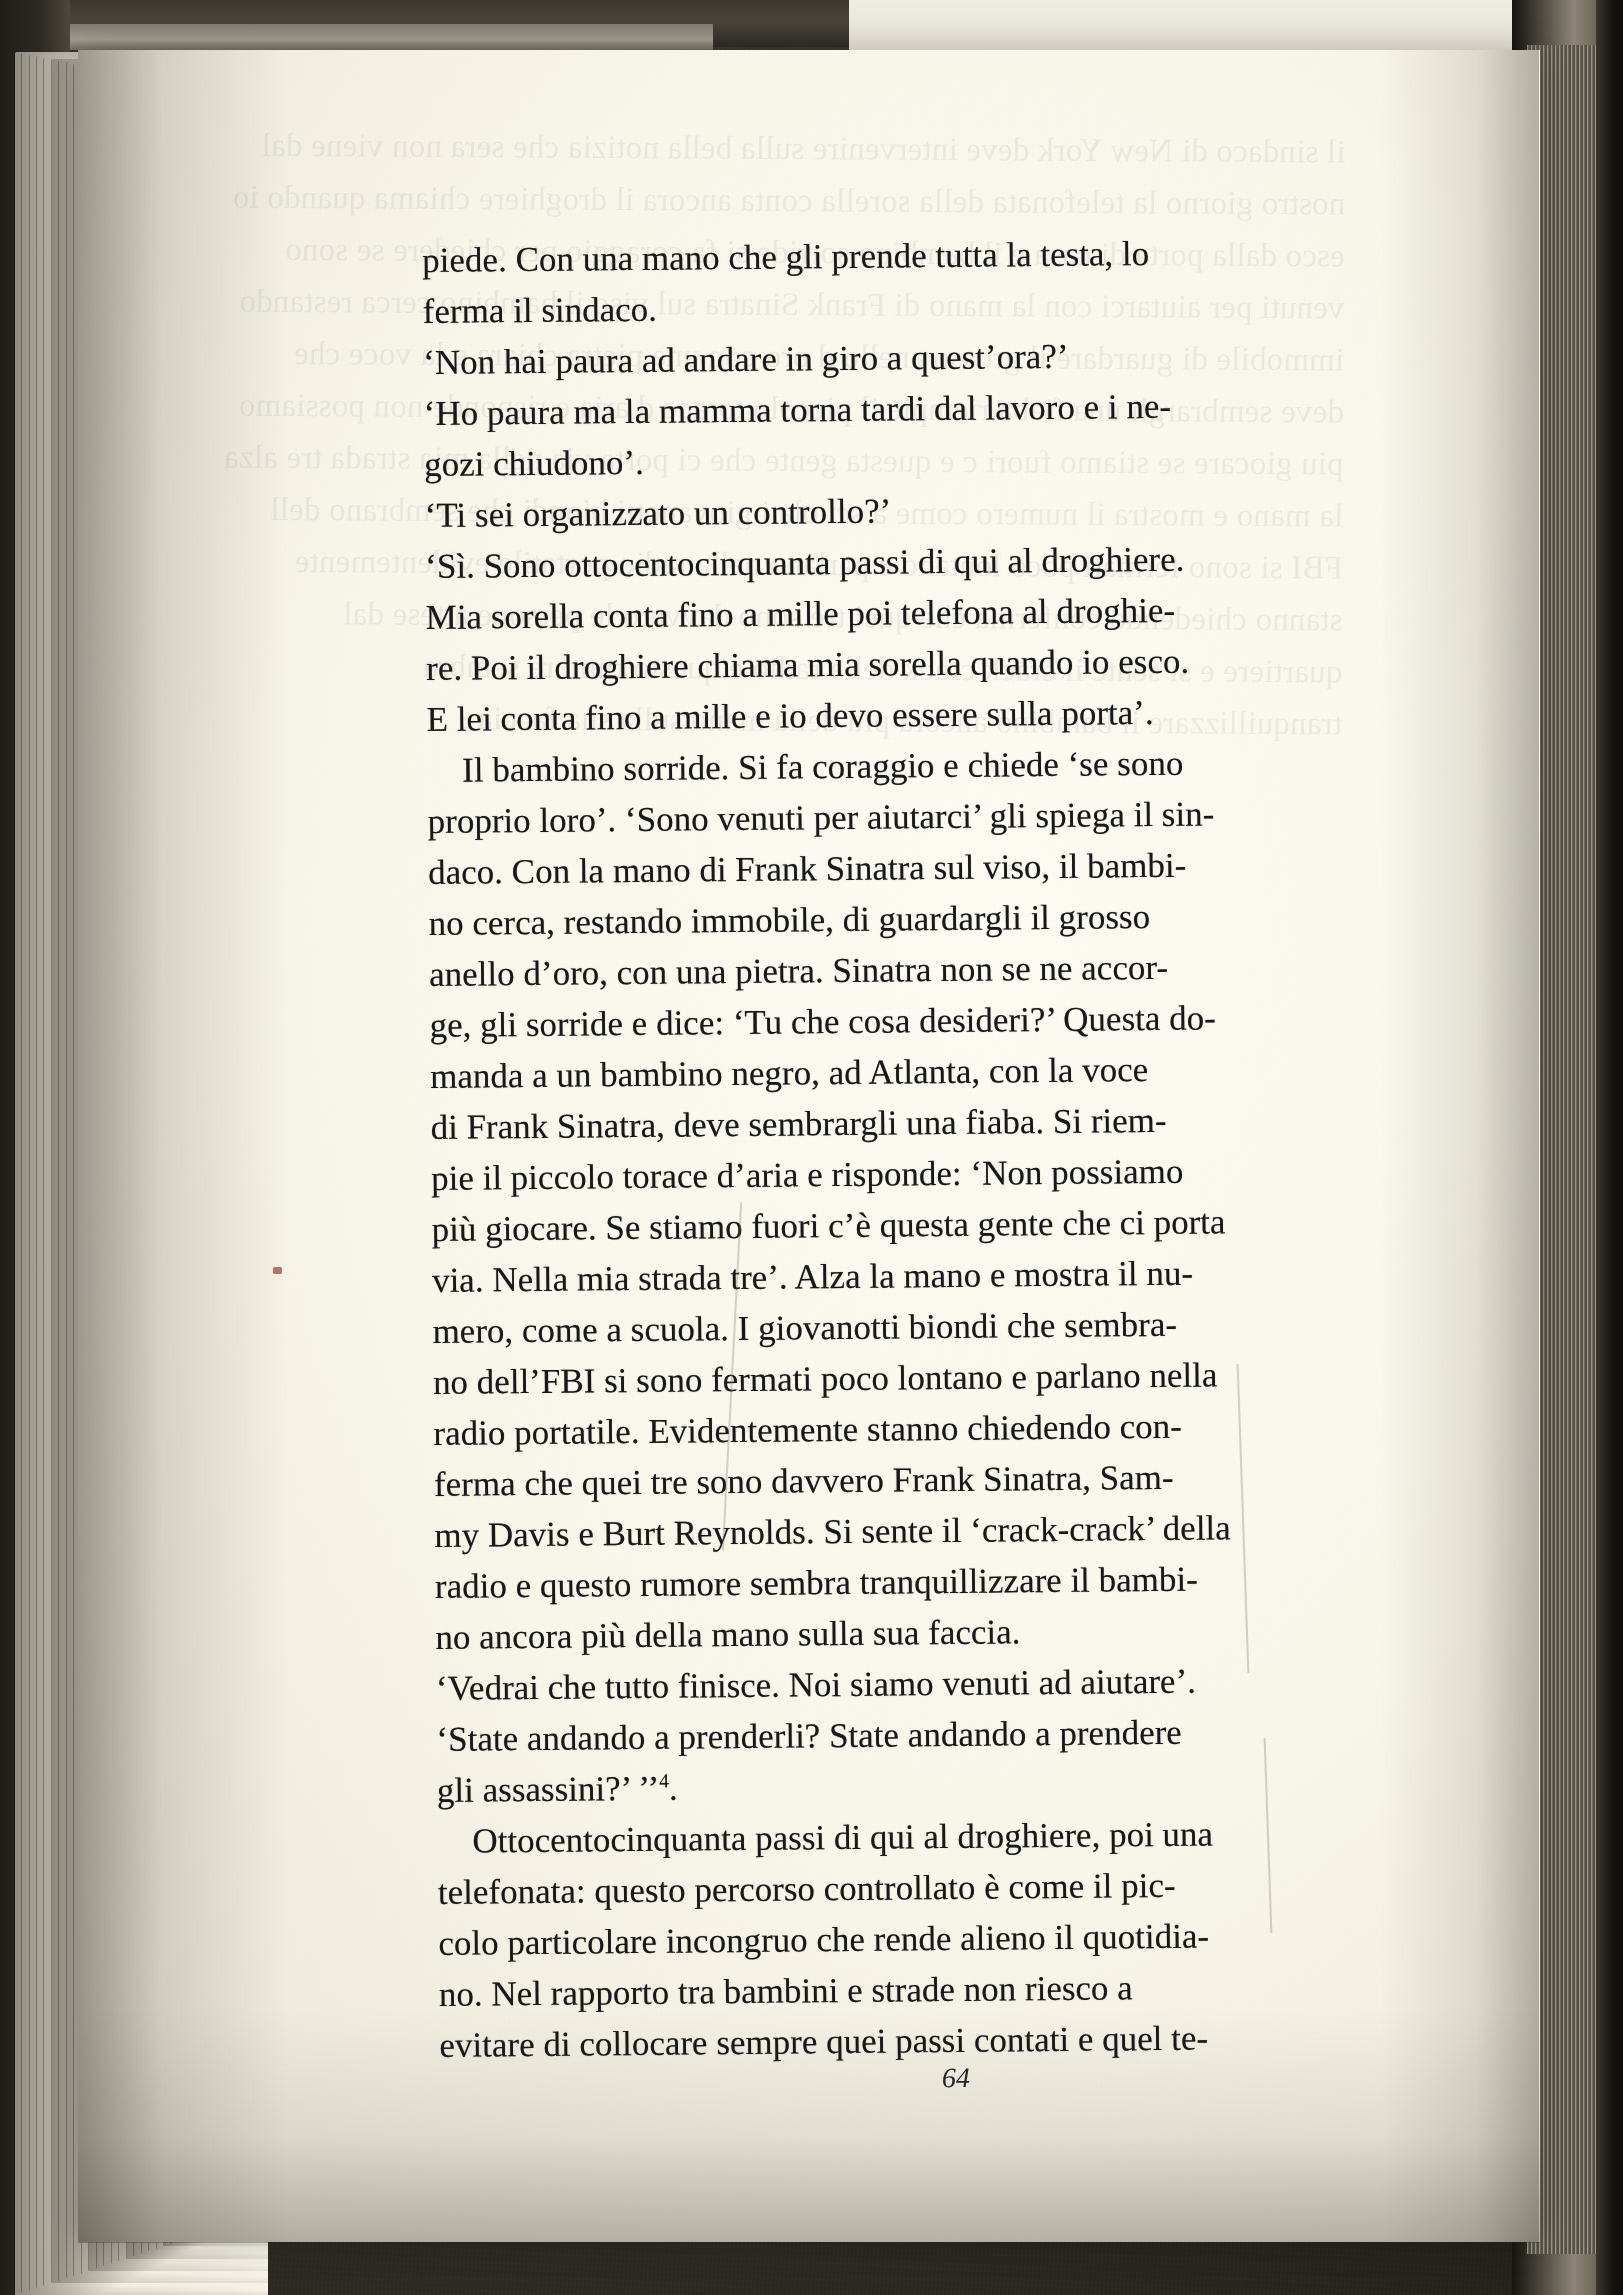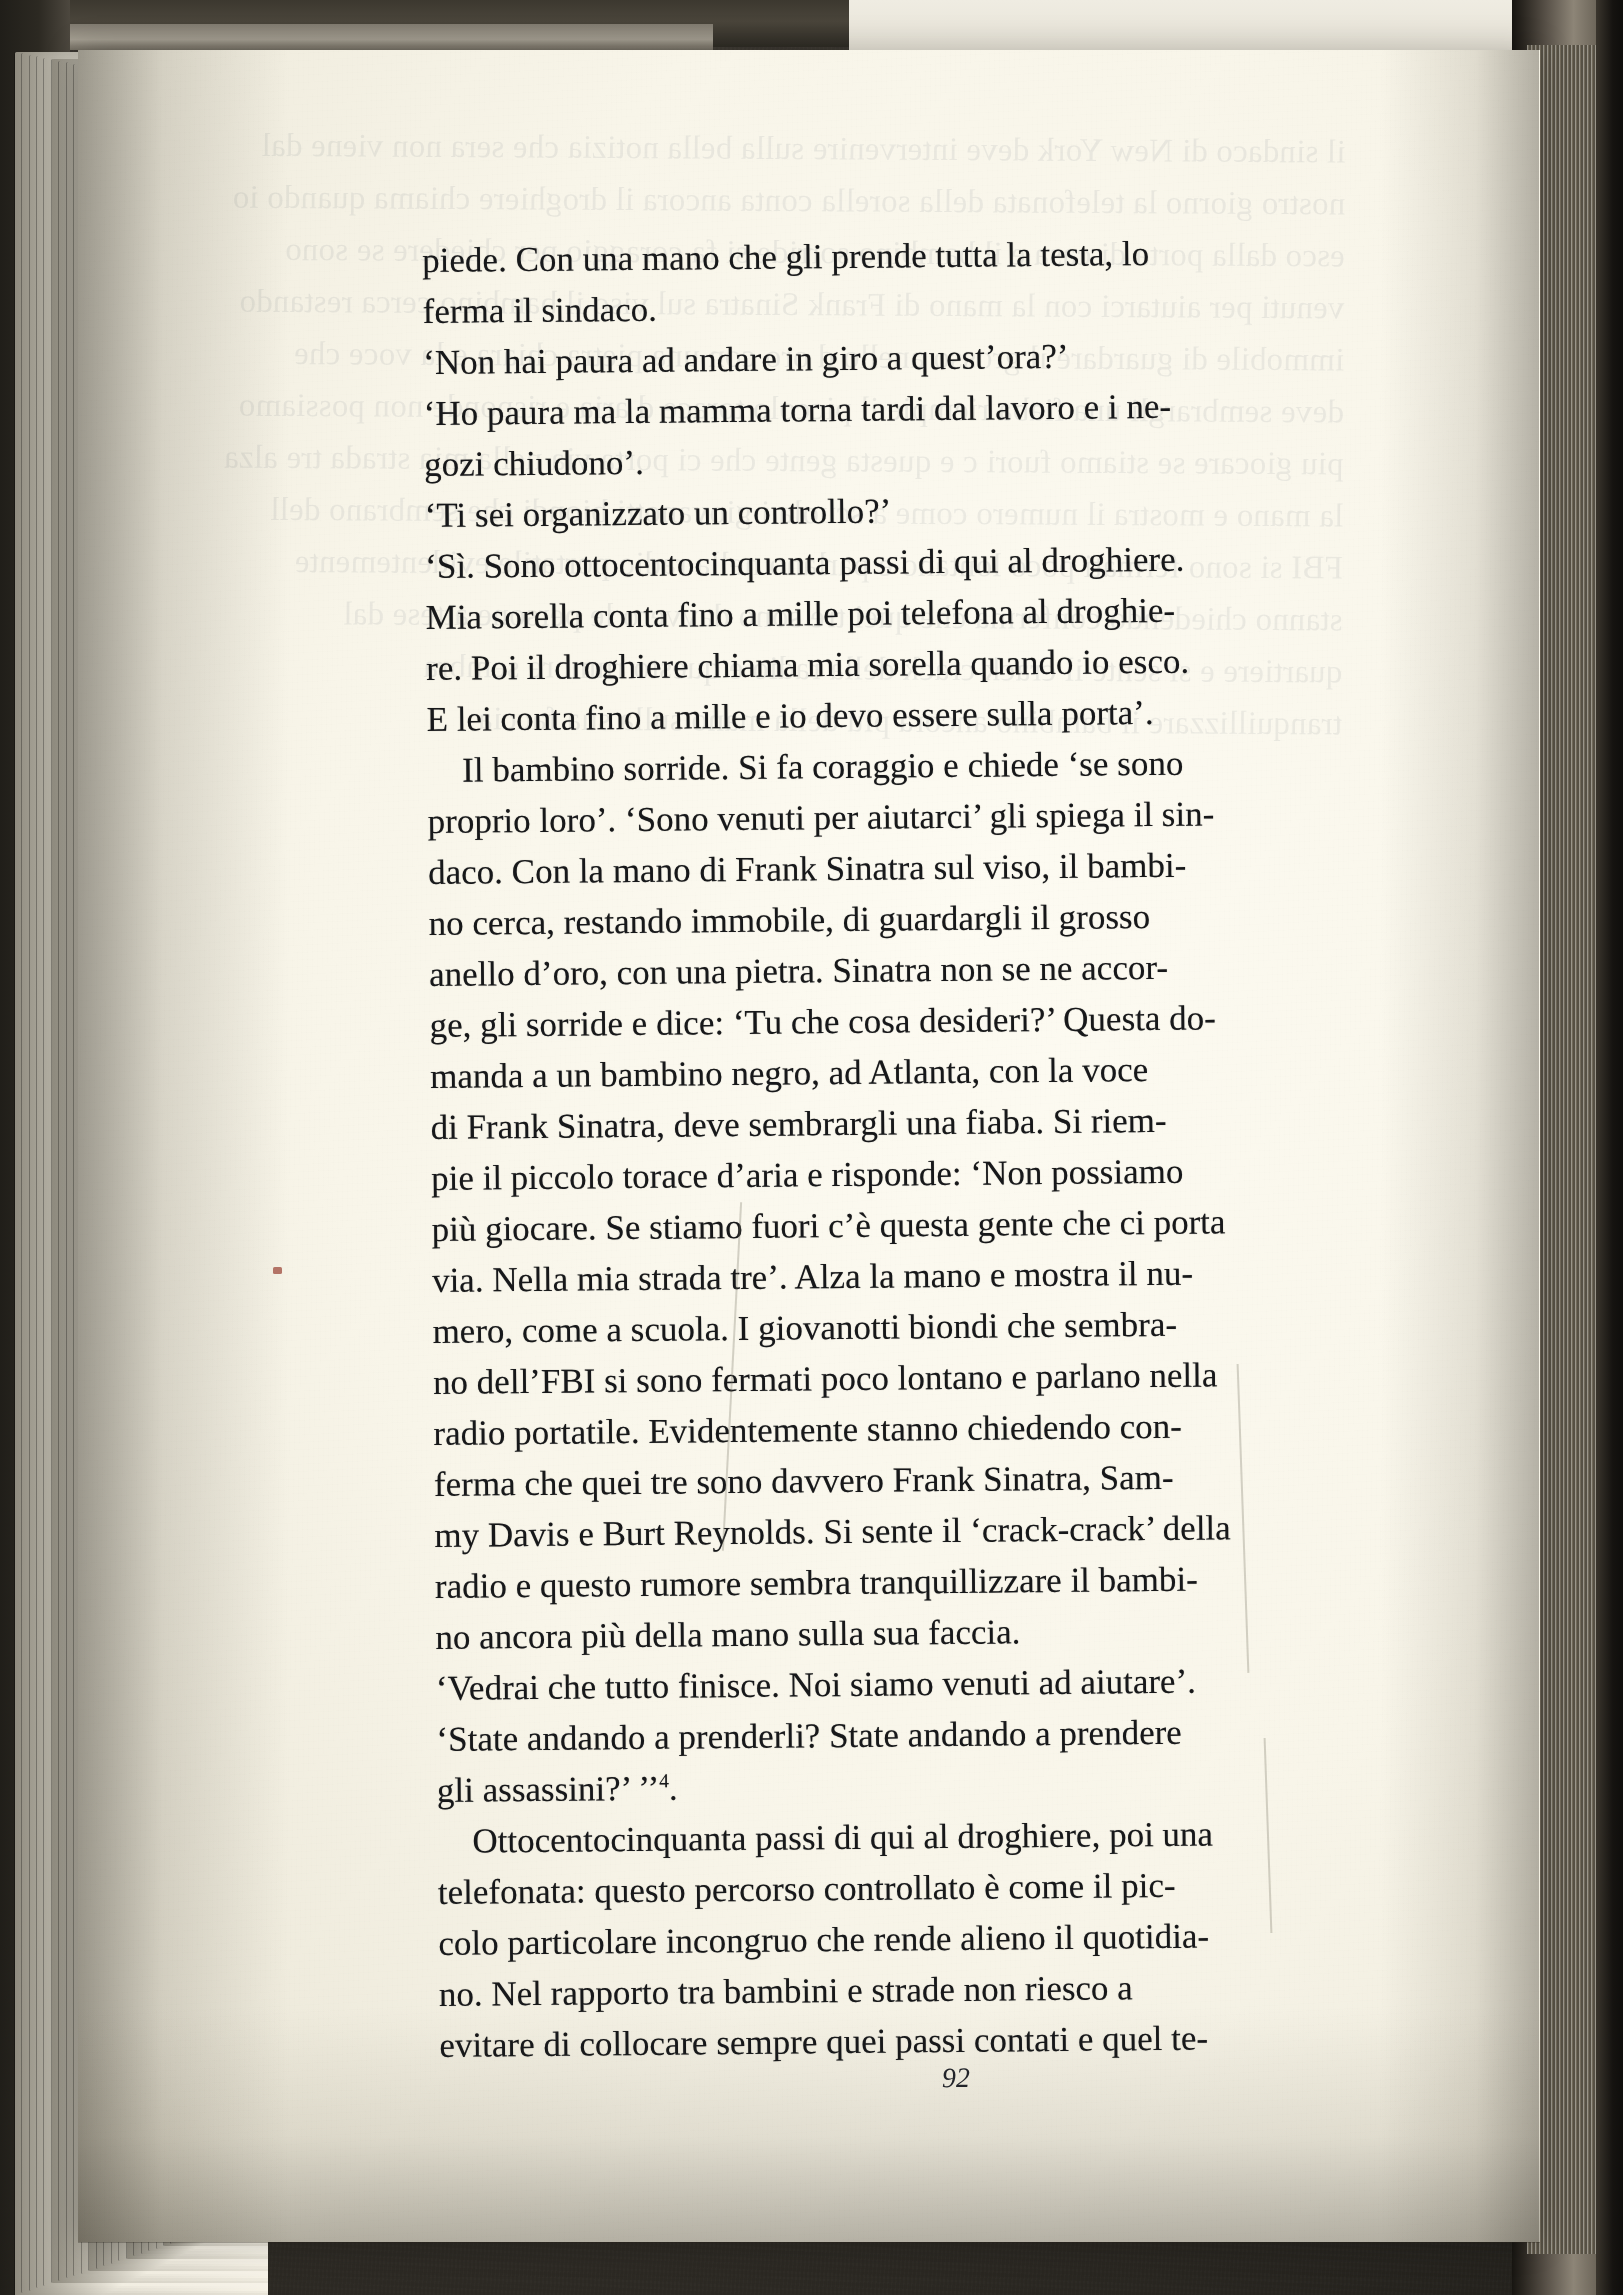--- a/index.html
+++ b/index.html
@@ -279,21 +279,21 @@
       <div class="line">‘Vedrai che tutto finisce. Noi siamo venuti ad aiutare’.</div>
       <div class="line">‘State andando a prenderli? State andando a prendere</div>
       <div class="line">gli assassini?’ ’’<span class="fn-sup">4</span><span>.</span></div>
       <div class="line">    Ottocentocinquanta passi di qui al droghiere, poi una</div>
       <div class="line">telefonata: questo percorso controllato è come il pic-</div>
       <div class="line">colo particolare incongruo che rende alieno il quotidia-</div>
       <div class="line">no. Nel rapporto tra bambini e strade non riesco a</div>
       <div class="line">evitare di collocare sempre quei passi contati e quel te-</div>
     </div>
 
-  <div class="folio">92</div>
+  <div class="folio">64</div>
 
   <div class="speck"></div>
   <div class="hairline" style="left:731px; top:1202px; width:1.6px; height:349px; transform:rotate(3deg);"></div>
   <div class="hairline" style="left:1242px; top:1364px; width:1.6px; height:309px; transform:rotate(-2deg);"></div>
   <div class="hairline" style="left:1267px; top:1738px; width:1.6px; height:195px; transform:rotate(-2deg);"></div>
 
 </div>
 
 
 </body></html>

